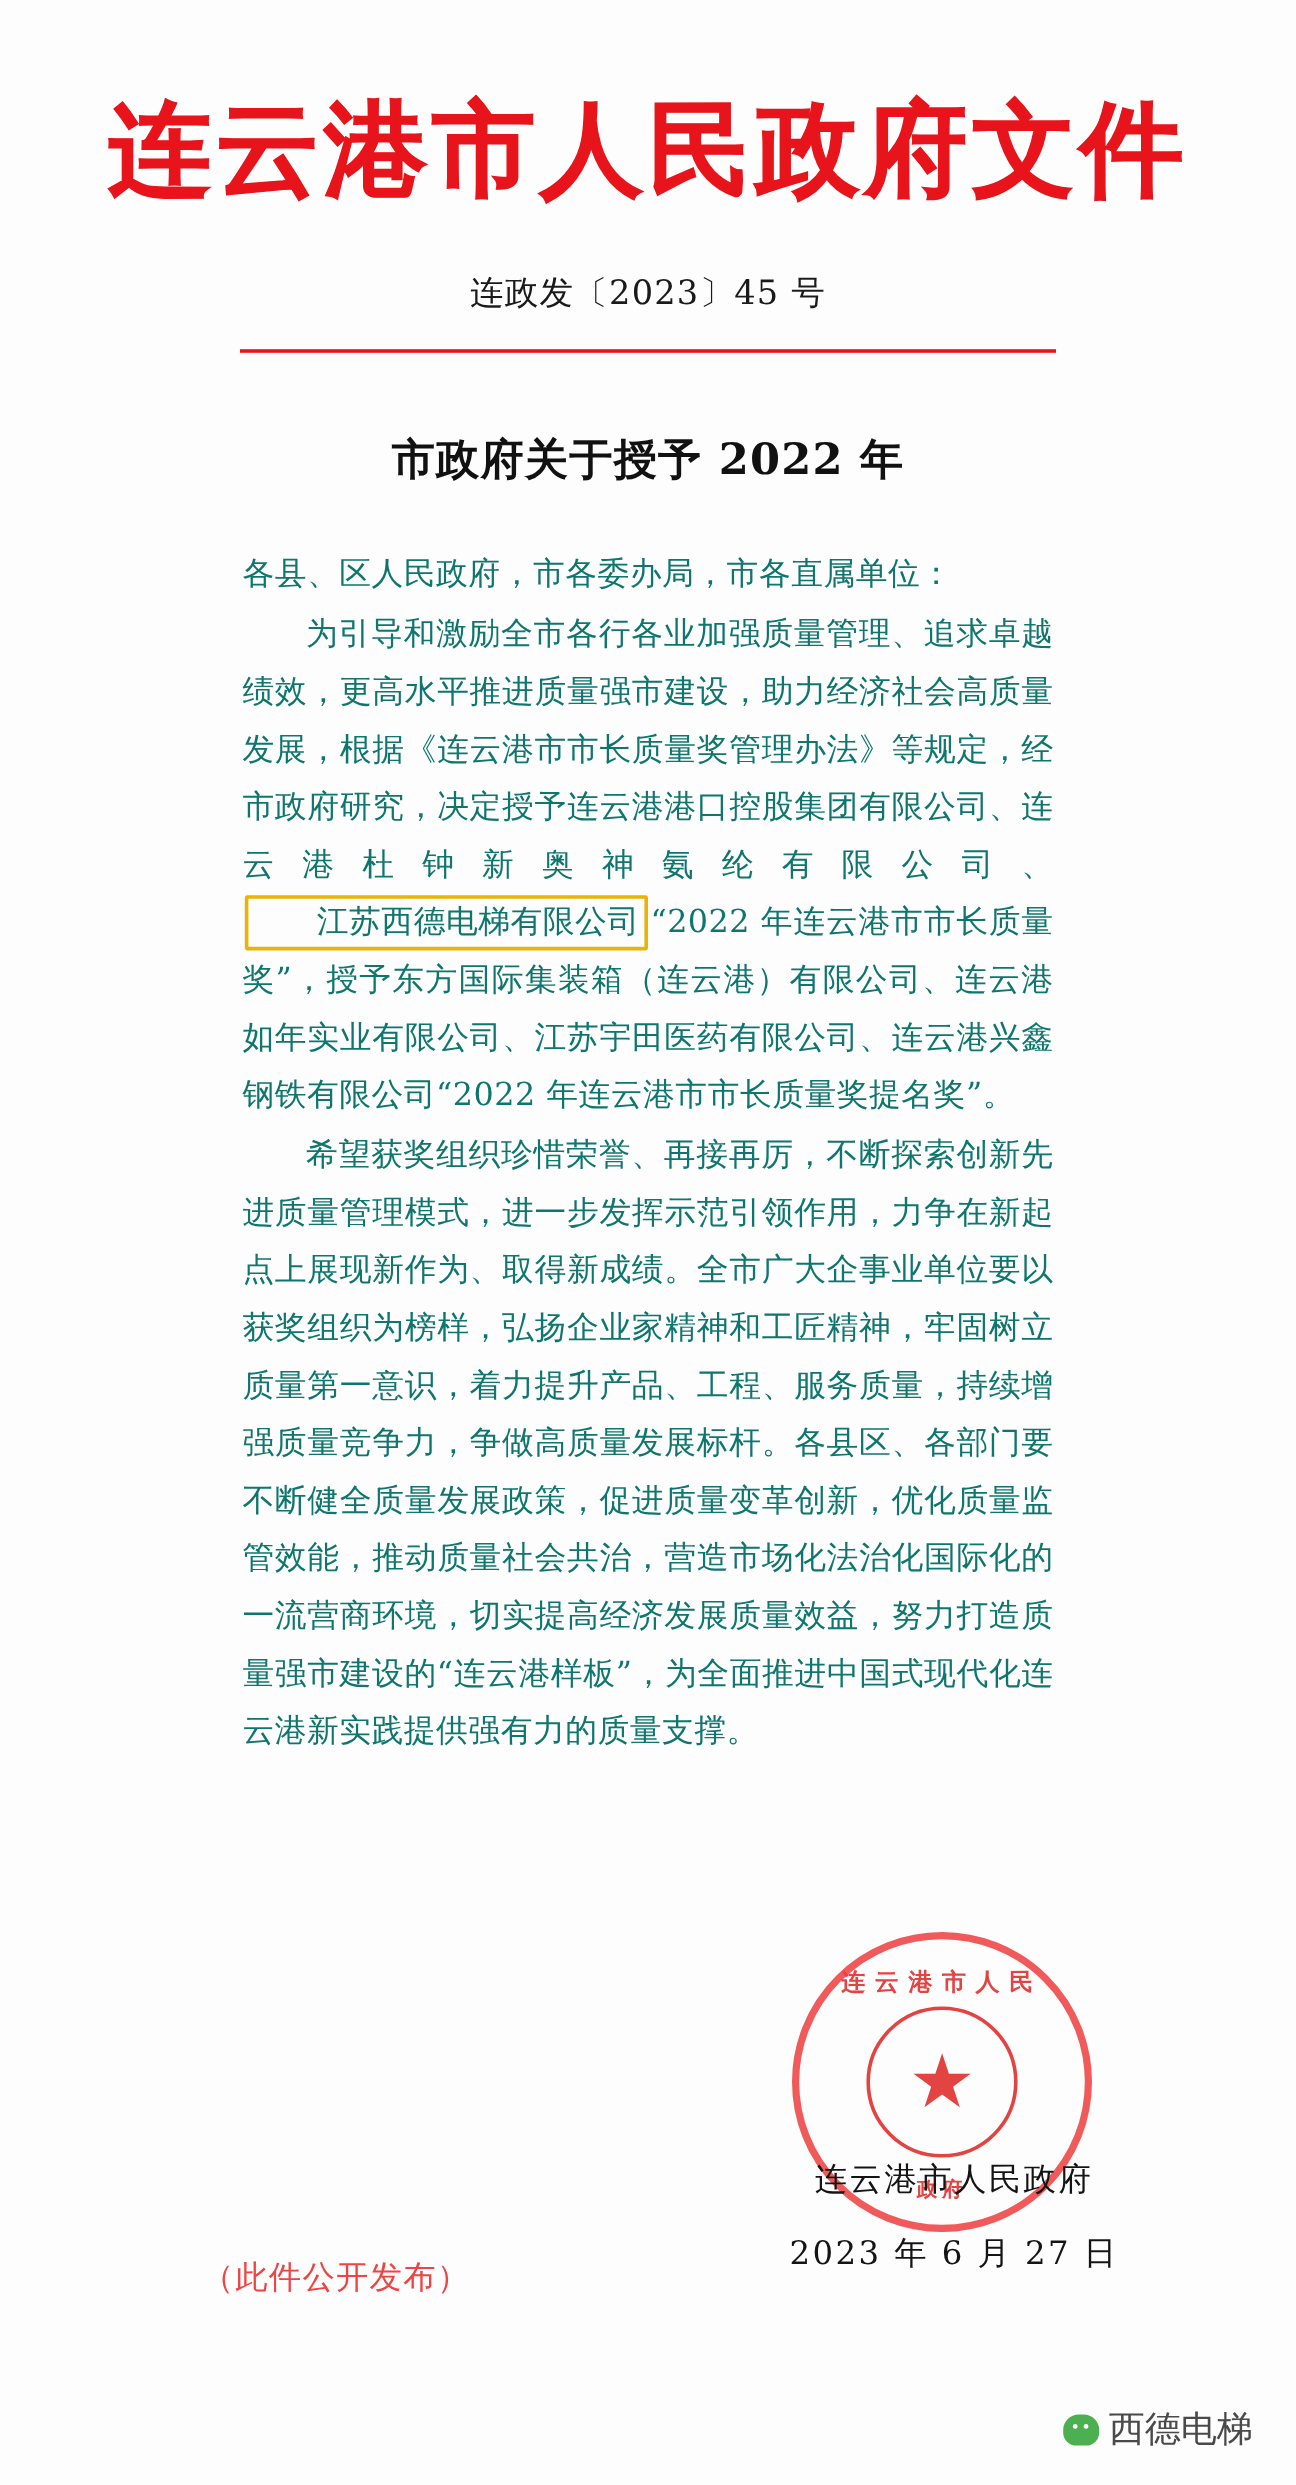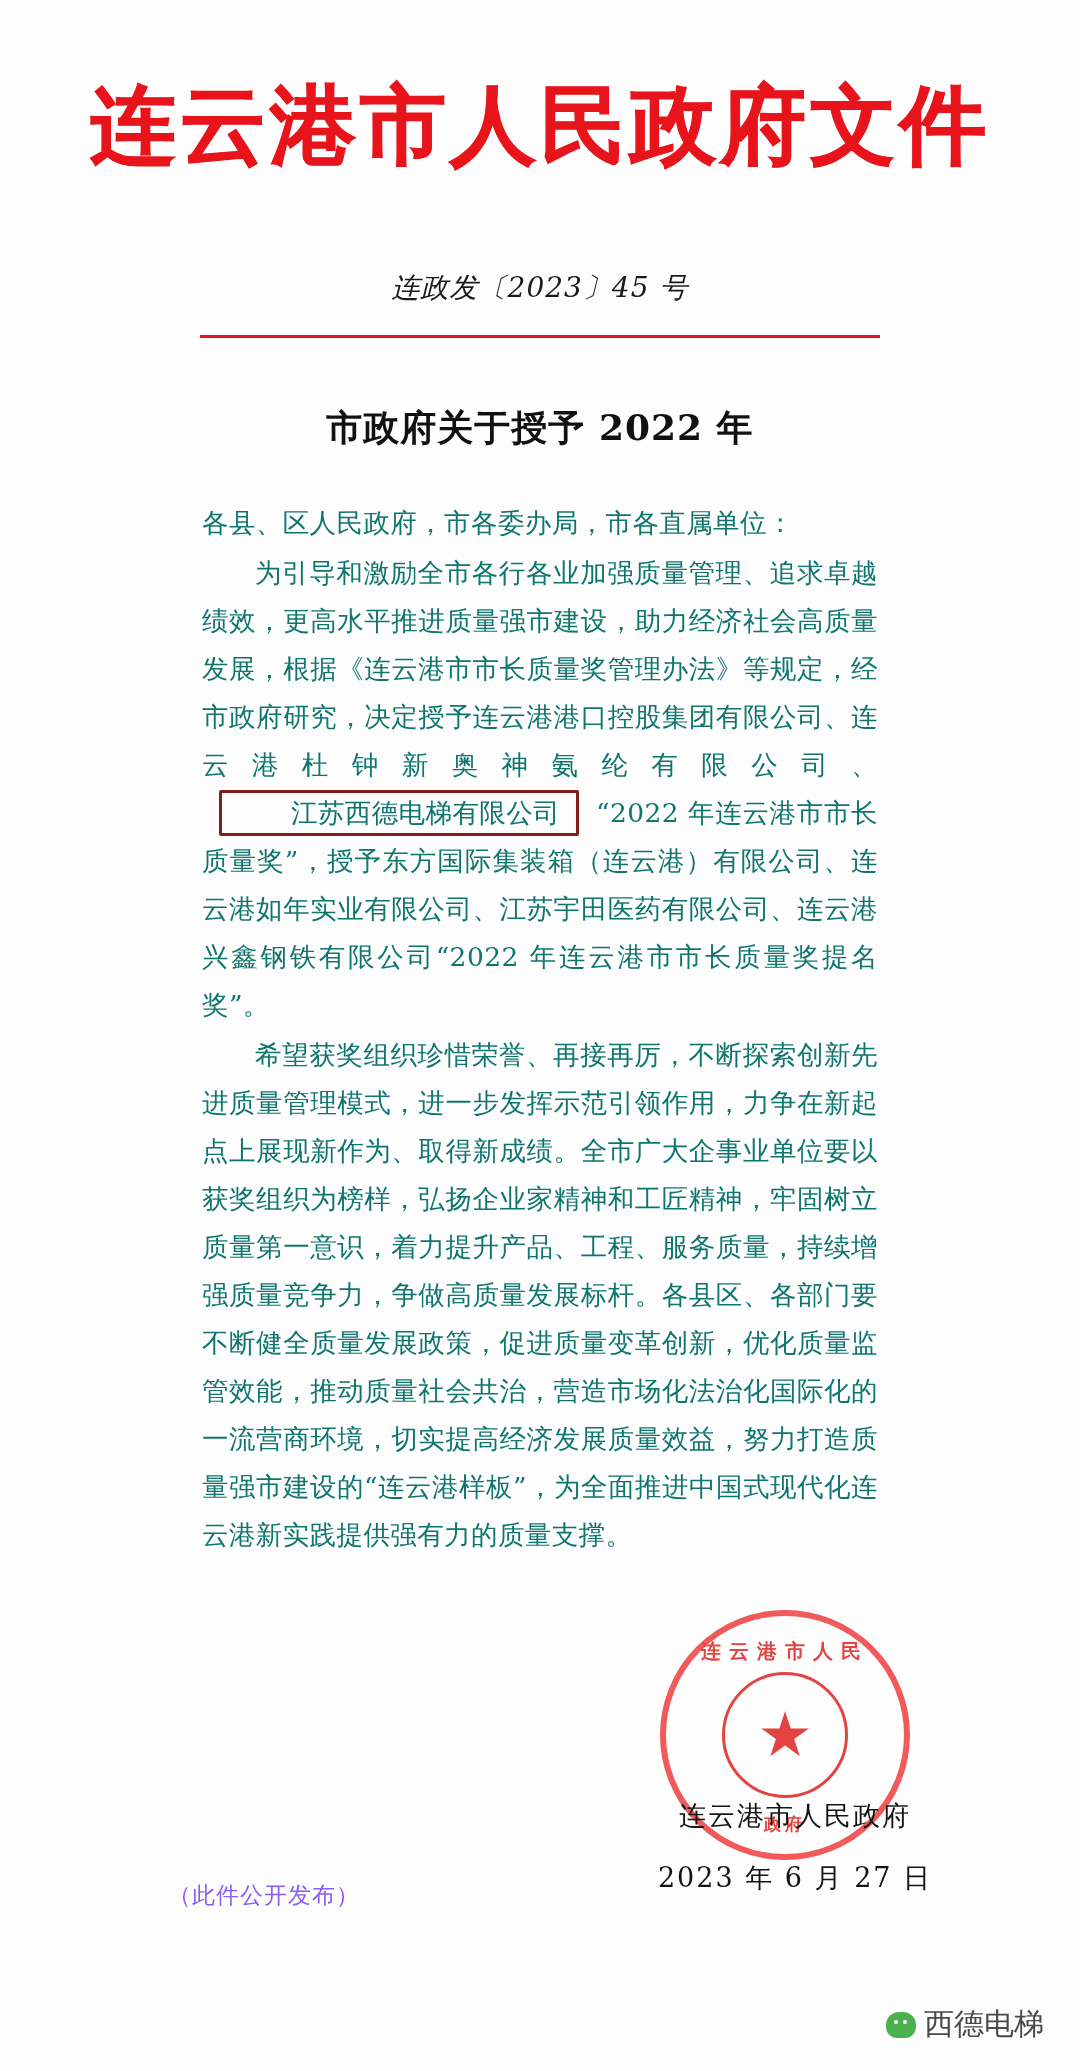--- a/index.html
+++ b/index.html
@@ -36,25 +36,24 @@
     font-weight: bold;
     letter-spacing: 4px;
     line-height: 1.1;
     font-family: "DejaVu Serif", "Liberation Serif", serif;
     -webkit-text-stroke: 1px #e8141b;
     white-space: nowrap;
   }
 
   .doc-number {
     text-align: center;
-    margin-top: 96px;
+    margin-top: 52px;
     font-size: 28px;
     color: #1a1a1a;
     letter-spacing: 1px;
-    font-style: italic;
   }
 
   .red-rule {
     margin: 28px auto 0 auto;
     width: 680px;
     height: 3px;
     background: #e8141b;
   }
 
   
@@ -79,23 +78,23 @@
     text-align: justify;
     letter-spacing: 0.4px;
   }
   .body-wrap p {
     margin: 0 0 2px 0;
   }
   .indent { text-indent: 2em; }
 
   .highlight-box {
     display: inline-block;
-    border: 3px solid #7f1d1d;
-    padding: 0 16px;
-    margin: 0 17px;
+    border: 3px solid #eab308;
+    padding: 0 4px;
+    margin: 0 2px;
     line-height: 40px;
     border-radius: 2px;
   }
 
   
   .sign-area {
     position: absolute;
     right: 120px;
     top: 1640px;
     width: 330px;
@@ -154,22 +153,22 @@
     font-size: 27px;
     color: #141414;
     letter-spacing: 2px;
     margin-top: 26px;
   }
 
   .public-note {
     position: absolute;
     left: 168px;
     top: 1880px;
-    font-size: 23px;
-    color: #8b5cf6;
+    font-size: 27px;
+    color: #ef4444;
     letter-spacing: 1px;
   }
 
   
   .wechat-footer {
     position: absolute;
     right: 36px;
     bottom: 26px;
     display: flex;
     align-items: center;

